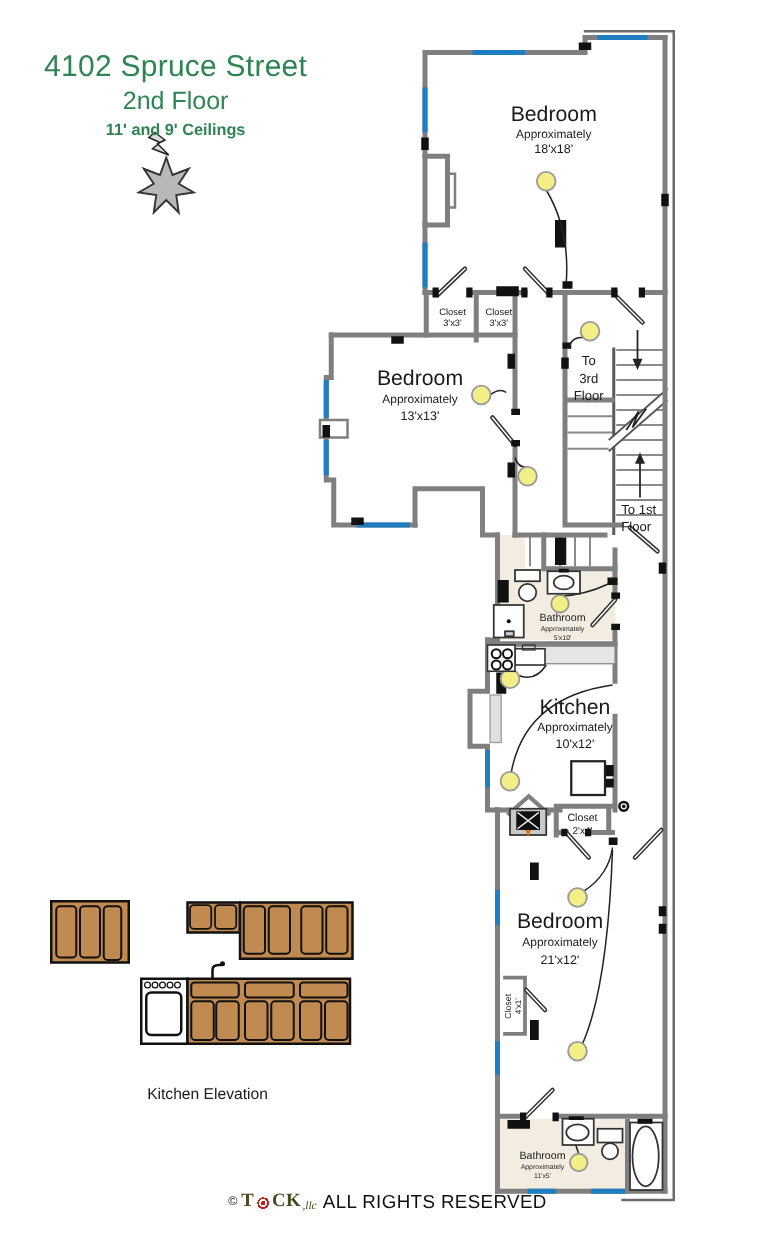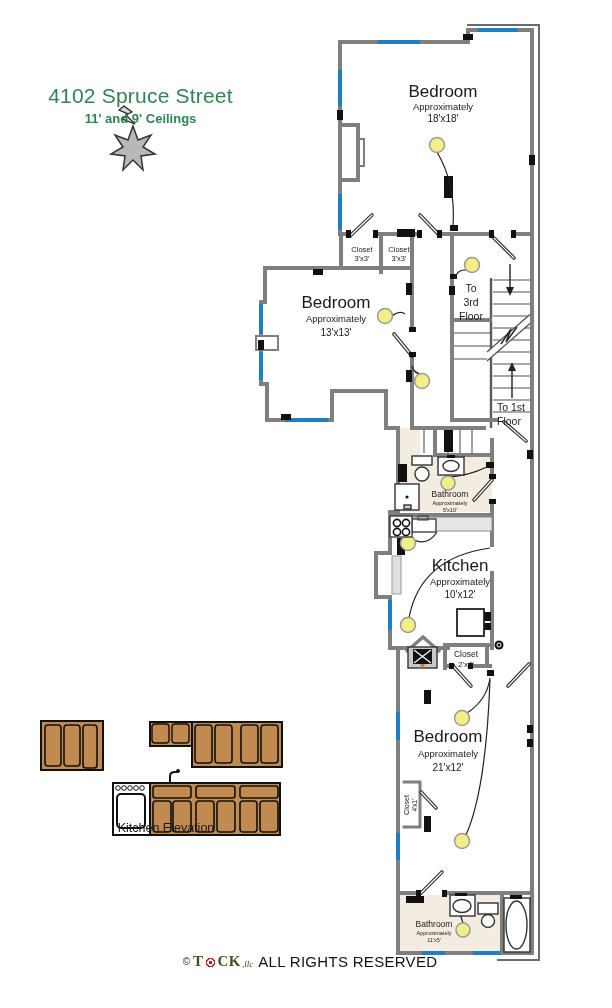--- a/index.html
+++ b/index.html
@@ -1,24 +1,24 @@
 <!DOCTYPE html>
 <html><head>
 <meta charset="utf-8">
 <style>
   html,body{margin:0;padding:0;background:#ffffff;}
   #stage{position:relative;width:612px;height:1008px;background:#ffffff;overflow:hidden;
          font-family:"Liberation Sans",sans-serif;}
   #plan-svg{position:absolute;left:0;top:0;}
   svg text{font-family:"Liberation Sans",sans-serif;fill:#1a1a1a;}
   .title-block{position:absolute;left:18px;top:40px;width:245px;text-align:center;color:#2f8453;}
-  .title-line1{font-size:21px;letter-spacing:.2px;margin-top:44px;}
+  .title-line1{font-size:24px;letter-spacing:.2px;}
   .title-line2{font-size:20px;margin-top:2px;}
   .title-line3{font-size:13px;margin-top:3px;font-weight:bold;}
-  .kitchen-elev-label{position:absolute;left:58px;top:821px;width:216px;text-align:center;
+  .kitchen-elev-label{position:absolute;left:58px;top:868px;width:216px;text-align:center;
       font-size:12.5px;color:#1a1a1a;}
   .footer{position:absolute;left:150px;top:953px;width:320px;display:flex;align-items:center;
       justify-content:center;gap:1px;white-space:nowrap;}
   .copy-sym{font-size:10px;color:#222;margin-right:2px;}
   .brand{font-family:"Liberation Serif",serif;font-weight:bold;color:#4a4a1f;font-size:15px;letter-spacing:.5px;}
   .target-icon{display:inline-block;width:11px;height:11px;border-radius:50%;margin:0 .5px -1px .5px;
       background:radial-gradient(circle,#c02020 0 1.8px,#ffffff 1.8px 3.2px,#c02020 3.2px 4.6px,#f5f2ea 4.6px);}
   .brand-suffix{font-family:"Liberation Serif",serif;font-style:italic;font-weight:normal;
       color:#4a4a1f;font-size:9px;margin-right:4px;align-self:flex-end;padding-bottom:1px;}
   .rights{font-size:15px;color:#111;letter-spacing:.3px;}
@@ -369,20 +369,21 @@
       <text x="471" y="292" font-size="10.5">To</text>
       <text x="471" y="306" font-size="10.5">3rd</text>
       <text x="471" y="320" font-size="10.5">Floor</text>
       <text x="511" y="411" font-size="10.5">To 1st</text>
       <text x="509" y="425" font-size="10.5">Floor</text>
     </g>
   </svg>
 
   <div class="title-block">
     <div class="title-line1">4102 Spruce Street</div>
+    <div class="title-line2">2nd Floor</div>
     <div class="title-line3">11' and 9' Ceilings</div>
   </div>
 
   <div class="kitchen-elev-label">Kitchen Elevation</div>
 
   <div class="footer">
     <span class="copy-sym">©</span>
     <span class="brand">T</span>
     <span class="target-icon"></span>
     <span class="brand">CK</span>

